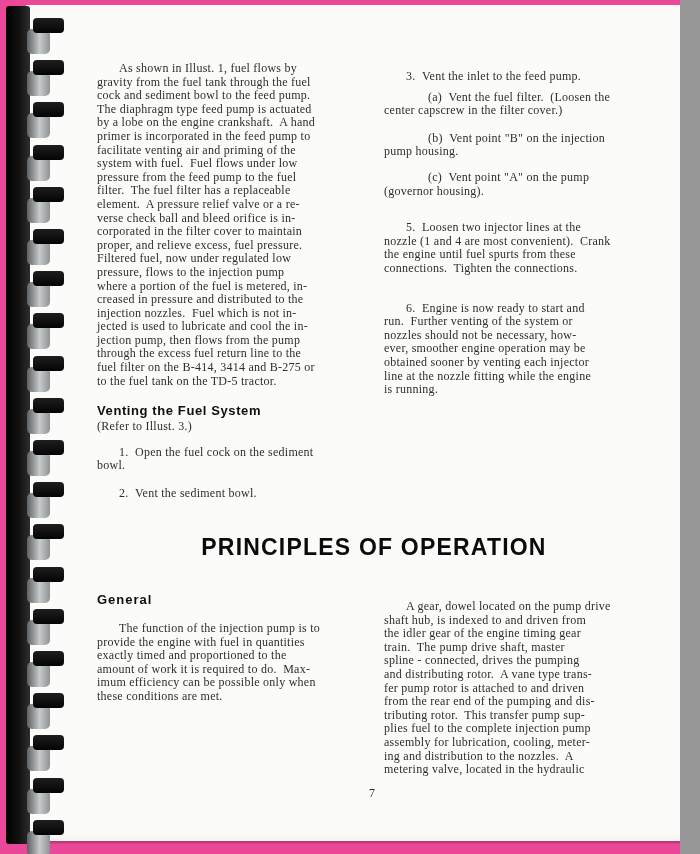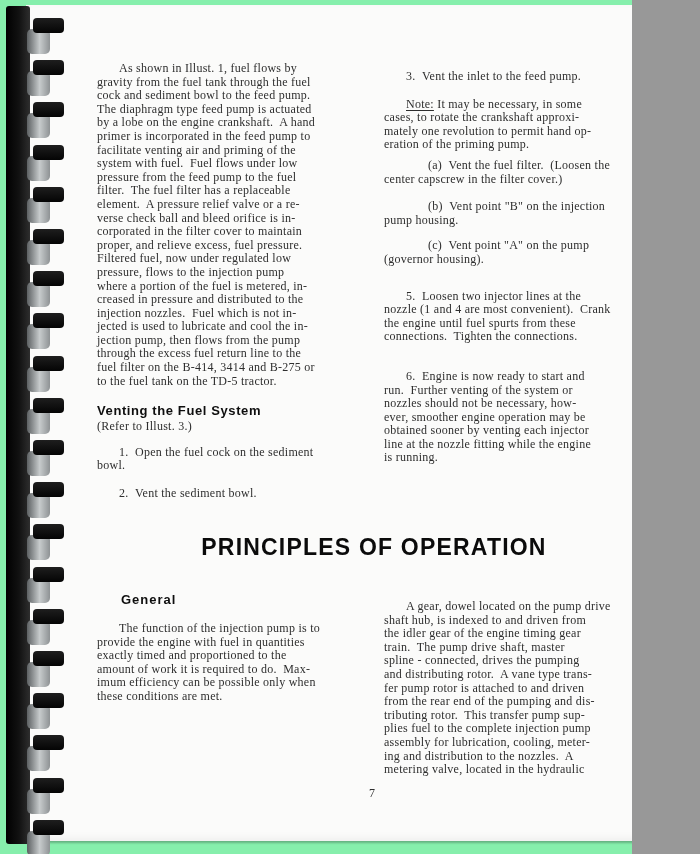--- a/index.html
+++ b/index.html
@@ -1,16 +1,16 @@
 <!DOCTYPE html>
 <html><head>
 <meta charset="utf-8">
 <style>
   html,body{margin:0;padding:0;background:#989898;}
-  #canvas{position:relative;width:632px;height:854px;background:#86efac;overflow:hidden;
+  #canvas{position:relative;width:680px;height:854px;background:#ec4899;overflow:hidden;
           font-family:"Liberation Serif",serif;}
   .page{position:absolute;left:26px;top:5px;width:666px;height:836px;background:#fbfbfa;
         box-shadow:inset -4px -3px 8px rgba(0,0,0,0.05), 0 2px 2px rgba(0,0,0,0.25);}
   
   .binding{position:absolute;left:0;top:0;width:70px;height:854px;}
   .spine{position:absolute;left:6px;top:6px;width:24px;height:838px;border-radius:3px;
          background:linear-gradient(90deg,#000 0%,#121212 55%,#2e2e2e 100%);}
   .tooth-shaft{position:absolute;left:27px;width:23px;height:25px;border-radius:5px;
          background:linear-gradient(90deg,#5c6062,#c7cbcc 55%,#8e9294);}
   .tooth-tip{position:absolute;left:33px;width:31px;height:15px;border-radius:4px;
@@ -108,24 +108,20 @@
 to the fuel tank on the TD-5 tractor.</p>
     <p class="heading" style="margin-top:15px;">Venting the Fuel System</p>
     <p class="body" style="margin-top:2px;">(Refer to Illust. 3.)</p>
     <p class="body indent1" style="margin-top:12px;">1.&nbsp;&nbsp;Open the fuel cock on the sediment
 bowl.</p>
     <p class="body indent1" style="margin-top:14px;">2.&nbsp;&nbsp;Vent the sediment bowl.</p>
   </div>
 
   <div class="col" style="left:384px;top:62px;width:290px;">
     <p class="body indent1" style="margin-top:8px;">3.&nbsp;&nbsp;Vent the inlet to the feed pump.</p>
-    <p class="body indent1" style="margin-top:14px;"><span class="ul">Note:</span><span> It may be necessary, in some
-cases, to rotate the crankshaft approxi-
-mately one revolution to permit hand op-
-eration of the priming pump.</span></p>
     <p class="body indent2" style="margin-top:7px;">(a)&nbsp;&nbsp;Vent the fuel filter.&nbsp; (Loosen the
 center capscrew in the filter cover.)</p>
     <p class="body indent2" style="margin-top:14px;">(b)&nbsp;&nbsp;Vent point "B" on the injection
 pump housing.</p>
     <p class="body indent2" style="margin-top:12px;">(c)&nbsp;&nbsp;Vent point "A" on the pump
 (governor housing).</p>
     <p class="body indent1" style="margin-top:23px;">5.&nbsp;&nbsp;Loosen two injector lines at the
 nozzle (1 and 4 are most convenient).&nbsp; Crank
 the engine until fuel spurts from these
 connections.&nbsp; Tighten the connections.</p>
@@ -134,21 +130,21 @@
 nozzles should not be necessary, how-
 ever, smoother engine operation may be
 obtained sooner by venting each injector
 line at the nozzle fitting while the engine
 is running.</p>
   </div>
 
   <div class="section-title">PRINCIPLES OF OPERATION</div>
 
   <div class="col" style="left:97px;top:592px;width:286px;">
-    <p class="heading" style="letter-spacing:1px;margin-left:24px;">General</p>
+    <p class="heading" style="letter-spacing:1px;">General</p>
     <p class="body indent1" style="margin-top:15px;">The function of the injection pump is to
 provide the engine with fuel in quantities
 exactly timed and proportioned to the
 amount of work it is required to do.&nbsp; Max-
 imum efficiency can be possible only when
 these conditions are met.</p>
   </div>
 
   <div class="col" style="left:384px;top:600px;width:290px;">
     <p class="body indent1">A gear, dowel located on the pump drive

